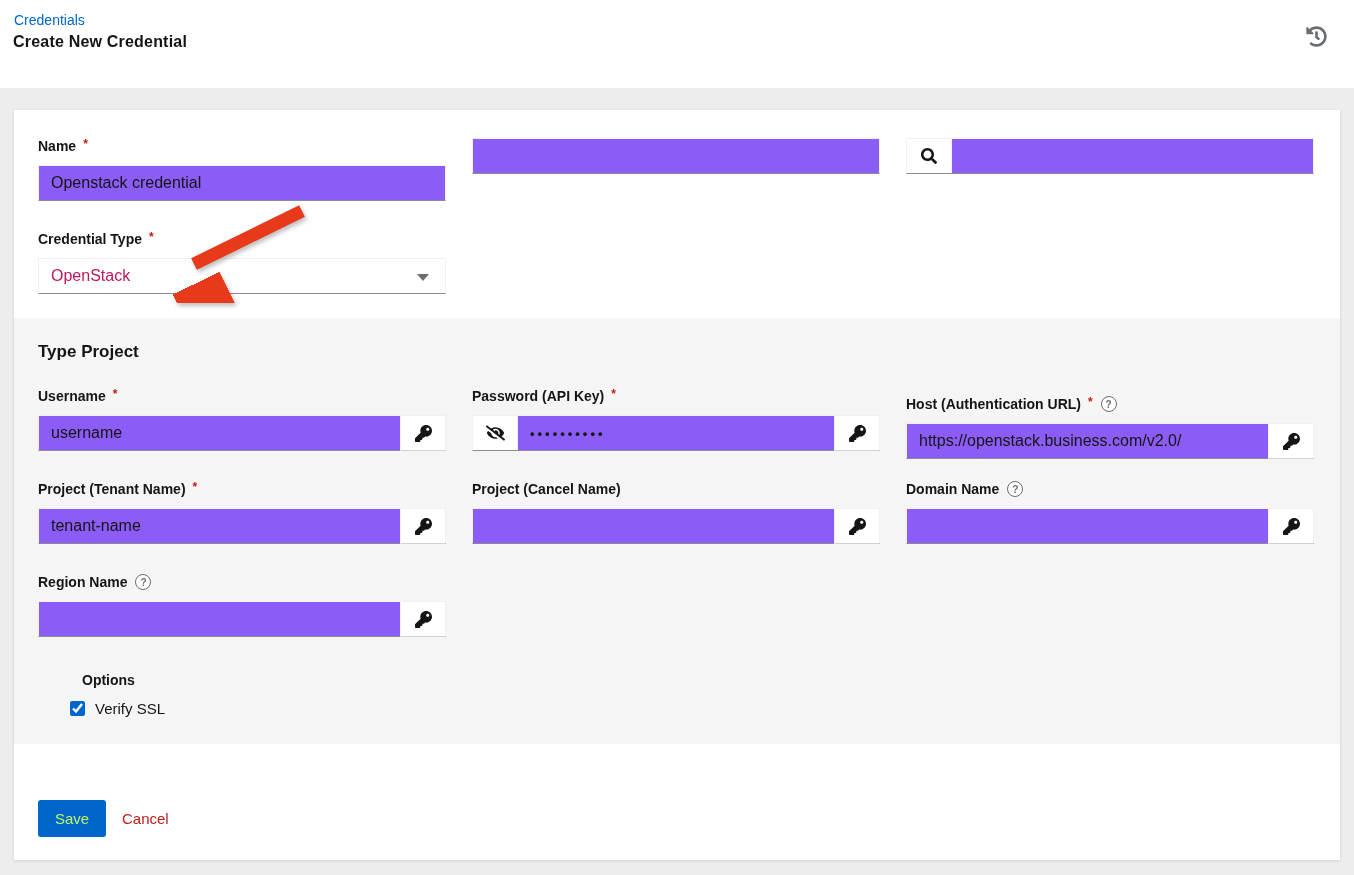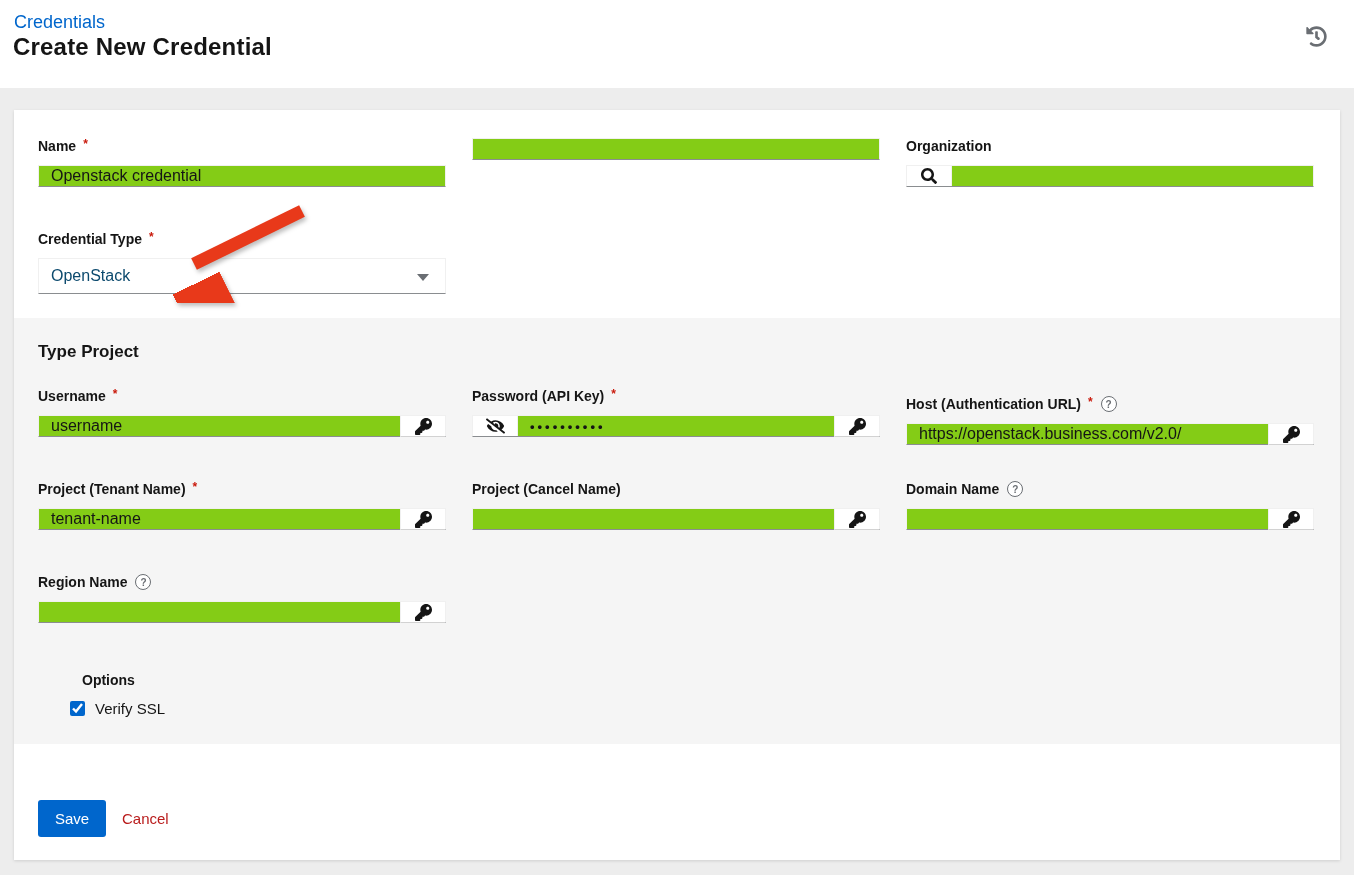--- a/index.html
+++ b/index.html
@@ -11,25 +11,25 @@
     position:relative;
     overflow:hidden;
   }
   
   .header {
     position:absolute; top:0; left:0; width:1354px; height:88px;
     background:#ffffff; z-index:2;
   }
   .breadcrumb {
     position:absolute; left:14px; top:12px;
-    font-size:18px; color:#0066cc; cursor:pointer; text-decoration:none;
+    font-size:14px; color:#0066cc; cursor:pointer; text-decoration:none;
   }
   .page-title {
     position:absolute; left:13px; top:33px;
-    font-size:24px; font-weight:600; letter-spacing:0.2px; color:#151515;
+    font-size:16px; font-weight:600; letter-spacing:0.2px; color:#151515;
   }
   .history-btn {
     position:absolute; left:1302px; top:22px; width:28px; height:28px;
     background:transparent; border:none; cursor:pointer;
     display:flex; align-items:center; justify-content:center;
   }
   .history-btn svg { width:21px; height:21px; fill:#6a6e73; }
   
   .card {
     position:absolute; left:14px; top:110px; width:1326px; height:750px;
@@ -40,21 +40,21 @@
   .label-row { display:flex; align-items:flex-start; height:18px; margin-bottom:9px; }
   .lbl { font-size:14px; font-weight:bold; color:#151515; }
   .req { font-size:12px; font-weight:bold; color:#c9190b; margin-left:7px; margin-top:-1px; }
   .help-icon {
     width:16px; height:16px; margin-left:8px; margin-top:0px;
     border:1px solid #6a6e73; border-radius:50%;
     display:inline-flex; align-items:center; justify-content:center;
     font-size:10px; font-weight:bold; color:#6a6e73; cursor:pointer; background:#fff;
   }
   .field-box {
-    display:flex; align-items:stretch; height:22px; background:#84cc16;
+    display:flex; align-items:stretch; height:36px; background:#8b5cf6;
     border:1px solid #f0f0f0; border-bottom:1px solid #8a8d90;
   }
   .text-input {
     flex:1; min-width:0; border:none; outline:none; background:transparent;
     padding:0 12px; font-family:"Liberation Sans", sans-serif;
     font-size:16px; color:#151515;
   }
   .ctrl-btn {
     width:45px; background:#ffffff; border:none; cursor:pointer;
     display:flex; align-items:center; justify-content:center;
@@ -65,21 +65,21 @@
   .pwd-mask {
     flex:1; display:flex; align-items:center; padding:0 12px;
     font-size:13px; font-weight:bold; letter-spacing:3px; color:#151515;
   }
   
   .select-box {
     position:relative; height:36px; background:#fff;
     border:1px solid #f0f0f0; border-bottom:1px solid #8a8d90;
     display:flex; align-items:center; padding:0 40px 0 12px; cursor:pointer;
   }
-  .select-box .sel-text { font-size:16px; color:#0c4a6e; }
+  .select-box .sel-text { font-size:16px; color:#be185d; }
   .caret { position:absolute; right:16px; top:15px; }
   
   .type-details {
     position:absolute; left:0; top:208px; width:1326px; height:426px;
     background:#f5f5f5;
   }
   .section-heading {
     position:absolute; left:24px; top:24px;
     font-size:17px; font-weight:bold; color:#151515;
   }
@@ -89,21 +89,21 @@
     cursor:pointer;
     margin-left:32px;
   }
   .checkbox-row input[type=checkbox] {
     width:15px; height:15px; accent-color:#0066cc; cursor:pointer;
   }
   .checkbox-row .cb-label { font-size:15px; color:#151515; }
   
   .save-btn {
     position:absolute; left:24px; top:690px; height:37px; padding:4px 17px;
-    background:#0066cc; color:#ffffff; font-size:15px; border:none; border-radius:3px;
+    background:#0066cc; color:#bef264; font-size:15px; border:none; border-radius:3px;
     cursor:pointer; font-family:"Liberation Sans", sans-serif;
   }
   .cancel-link {
     position:absolute; left:108px; top:690px; height:37px; display:flex; align-items:center;
     font-size:15px; color:#b91c1c; cursor:pointer; text-decoration:none;
   }
   
   .anno-arrow { position:absolute; left:110px; top:93px; z-index:6; pointer-events:none;
     filter:drop-shadow(2px 3px 2px rgba(0,0,0,0.25)); }
   
@@ -134,23 +134,20 @@
     </div>
   </div>
 
   <div class="field c2" style="top:28px;">
     <div class="field-box">
       <input class="text-input" type="text" value="" style="">
     </div>
   </div>
 
   <div class="field c3" style="top:28px;">
-    <div class="label-row">
-      <span class="lbl">Organization</span>
-    </div>
     <div class="field-box">
       <button class="ctrl-btn left">
         <svg width="16" height="16" viewBox="0 0 512 512">
             <path d="M505 442.7L405.3 343c-4.5-4.5-10.6-7-17-7H372c27.6-35.3 44-79.7 44-128C416 93.1 322.9 0 208 0S0 93.1 0 208s93.1 208 208 208c48.3 0 92.7-16.4 128-44v16.3c0 6.4 2.5 12.5 7 17l99.7 99.7c9.4 9.4 24.6 9.4 33.9 0l28.3-28.3c9.4-9.3 9.4-24.5.1-33.9zM208 336c-70.7 0-128-57.2-128-128 0-70.7 57.2-128 128-128 70.7 0 128 57.2 128 128 0 70.7-57.2 128-128 128z"></path>
           </svg>
       </button>
       <input class="text-input" type="text" value="" style="">
     </div>
   </div>
 

